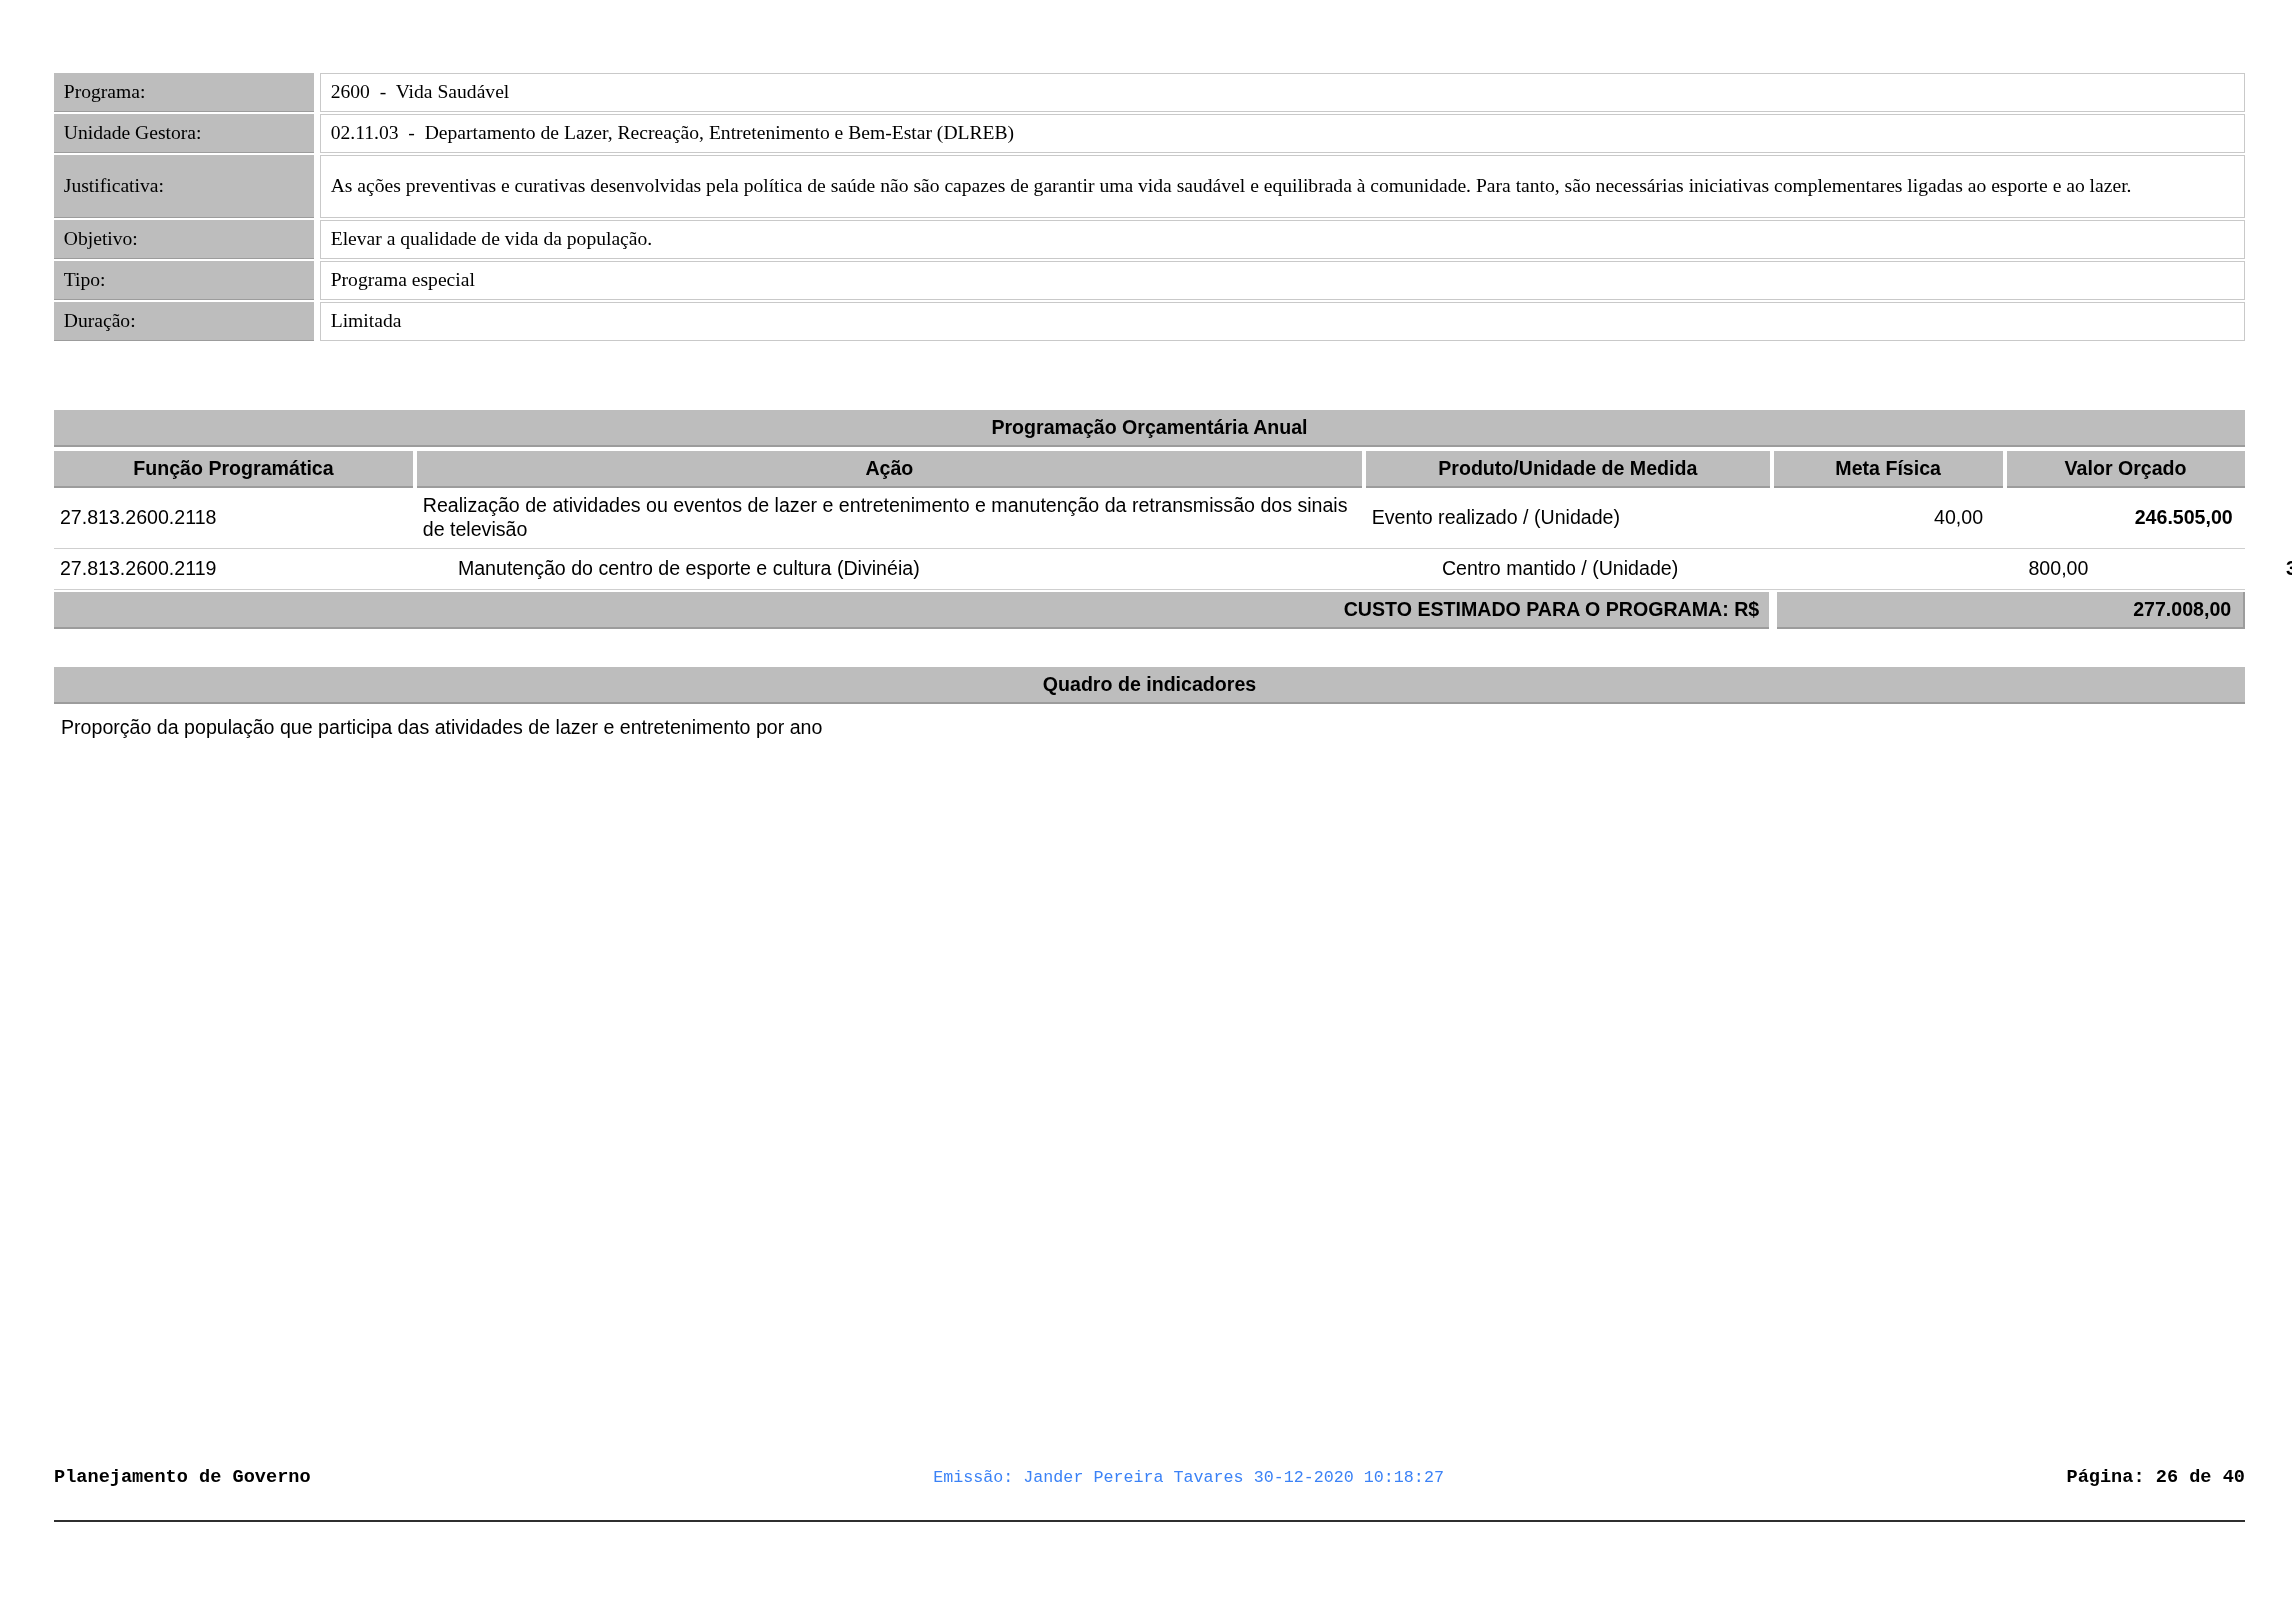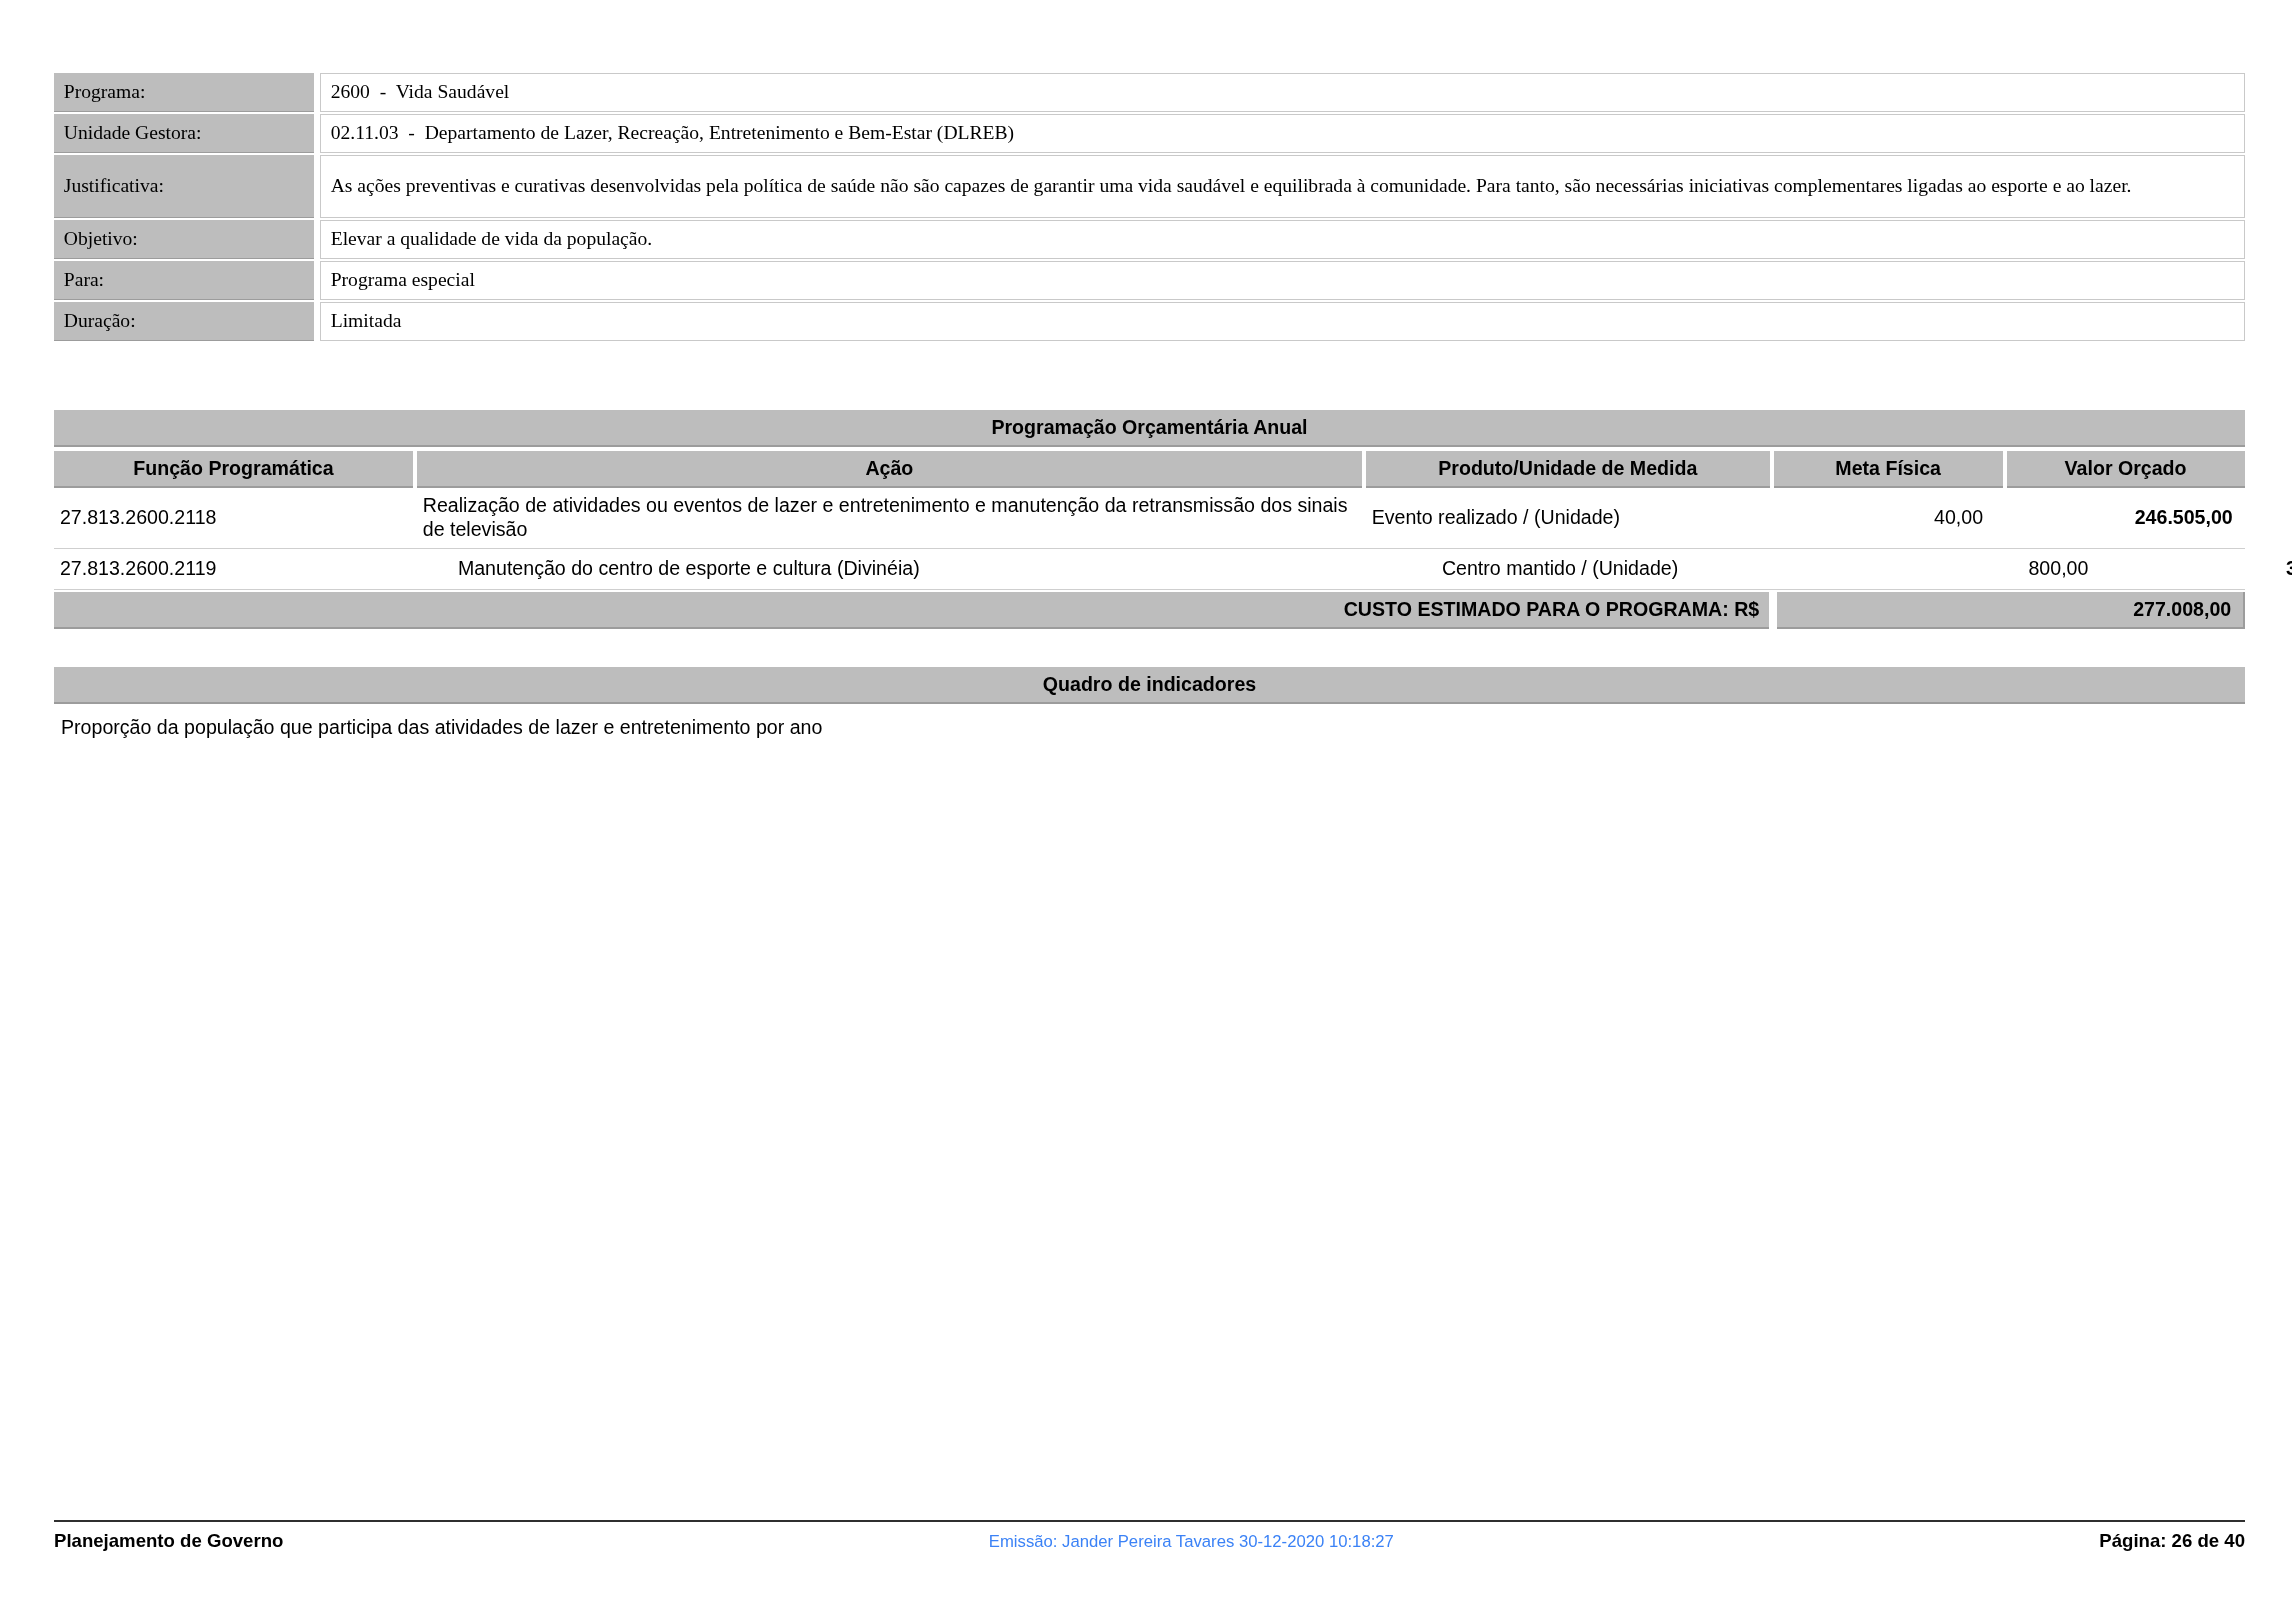--- a/index.html
+++ b/index.html
@@ -95,22 +95,22 @@
   
   .indicators-bar { top: 667px; }
   .indicator-line { position: absolute; left: 61px; top: 716px; }
 
   
   .footer-rule {
     position: absolute; left: 54px; top: 1520px; width: 2191px;
     border-top: 2px solid #2f2f2f; height: 0;
   }
   .page-footer {
-    position: absolute; left: 54px; top: 1530px; width: 2191px;
-    display: flex; align-items: baseline;
+    position: absolute; left: 54px; top: 1467px; width: 2191px;
+    display: flex; align-items: baseline; font-family: Liberation Mono, monospace;
   }
   .footer-left  { font-weight: bold; font-size: 18.6px; flex: 0 0 auto; }
   .footer-center{ flex: 1; text-align: center; font-size: 16.7px; color: #3b82f6; }
   .footer-right { font-weight: bold; font-size: 18.6px; flex: 0 0 auto; }
 </style>
 </head>
 <body>
 
 <div class="page">
 
@@ -125,21 +125,21 @@
     </div>
     <div class="info-row">
       <div class="info-label cell-tall">Justificativa:</div>
       <div class="info-value cell-tall">As ações preventivas e curativas desenvolvidas pela política de saúde não são capazes de garantir uma vida saudável e equilibrada à comunidade. Para tanto, são necessárias iniciativas complementares ligadas ao esporte e ao lazer.</div>
     </div>
     <div class="info-row">
       <div class="info-label cell-h">Objetivo:</div>
       <div class="info-value cell-h">Elevar a qualidade de vida da população.</div>
     </div>
     <div class="info-row">
-      <div class="info-label cell-h">Para:</div>
+      <div class="info-label cell-h">Tipo:</div>
       <div class="info-value cell-h">Programa especial</div>
     </div>
     <div class="info-row">
       <div class="info-label cell-h">Duração:</div>
       <div class="info-value cell-h">Limitada</div>
     </div>
   </div>
 
   <div class="content budget" style="position:absolute;">
     <div class="bar">Programação Orçamentária Anual</div>

